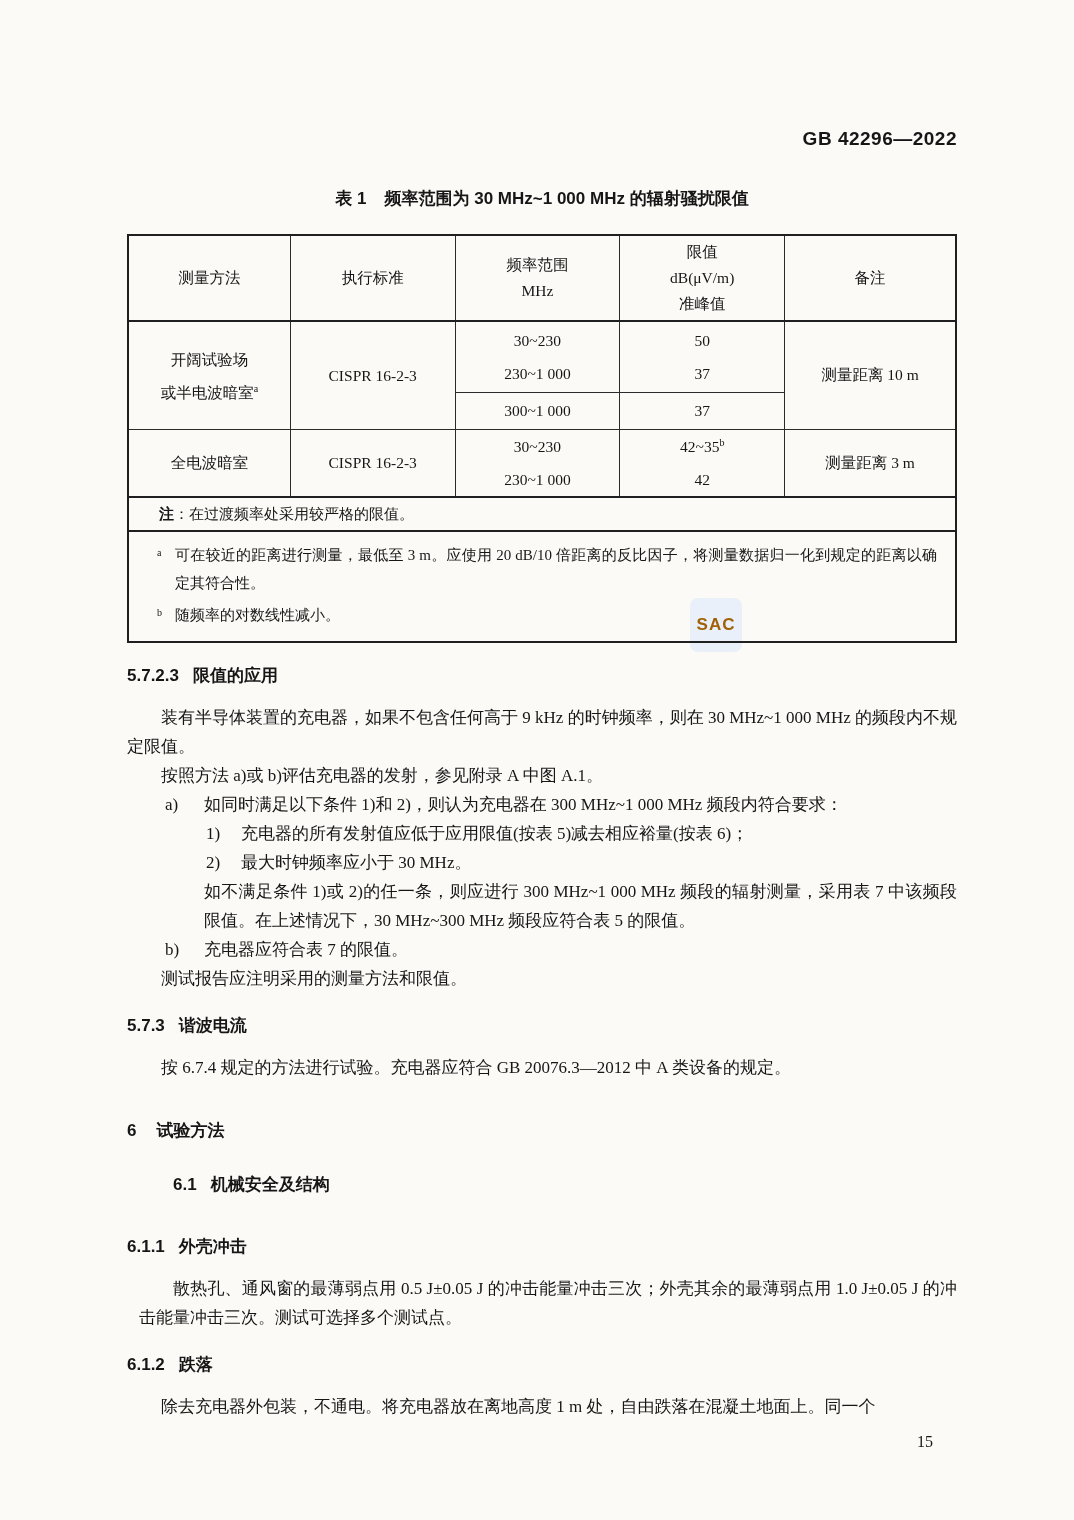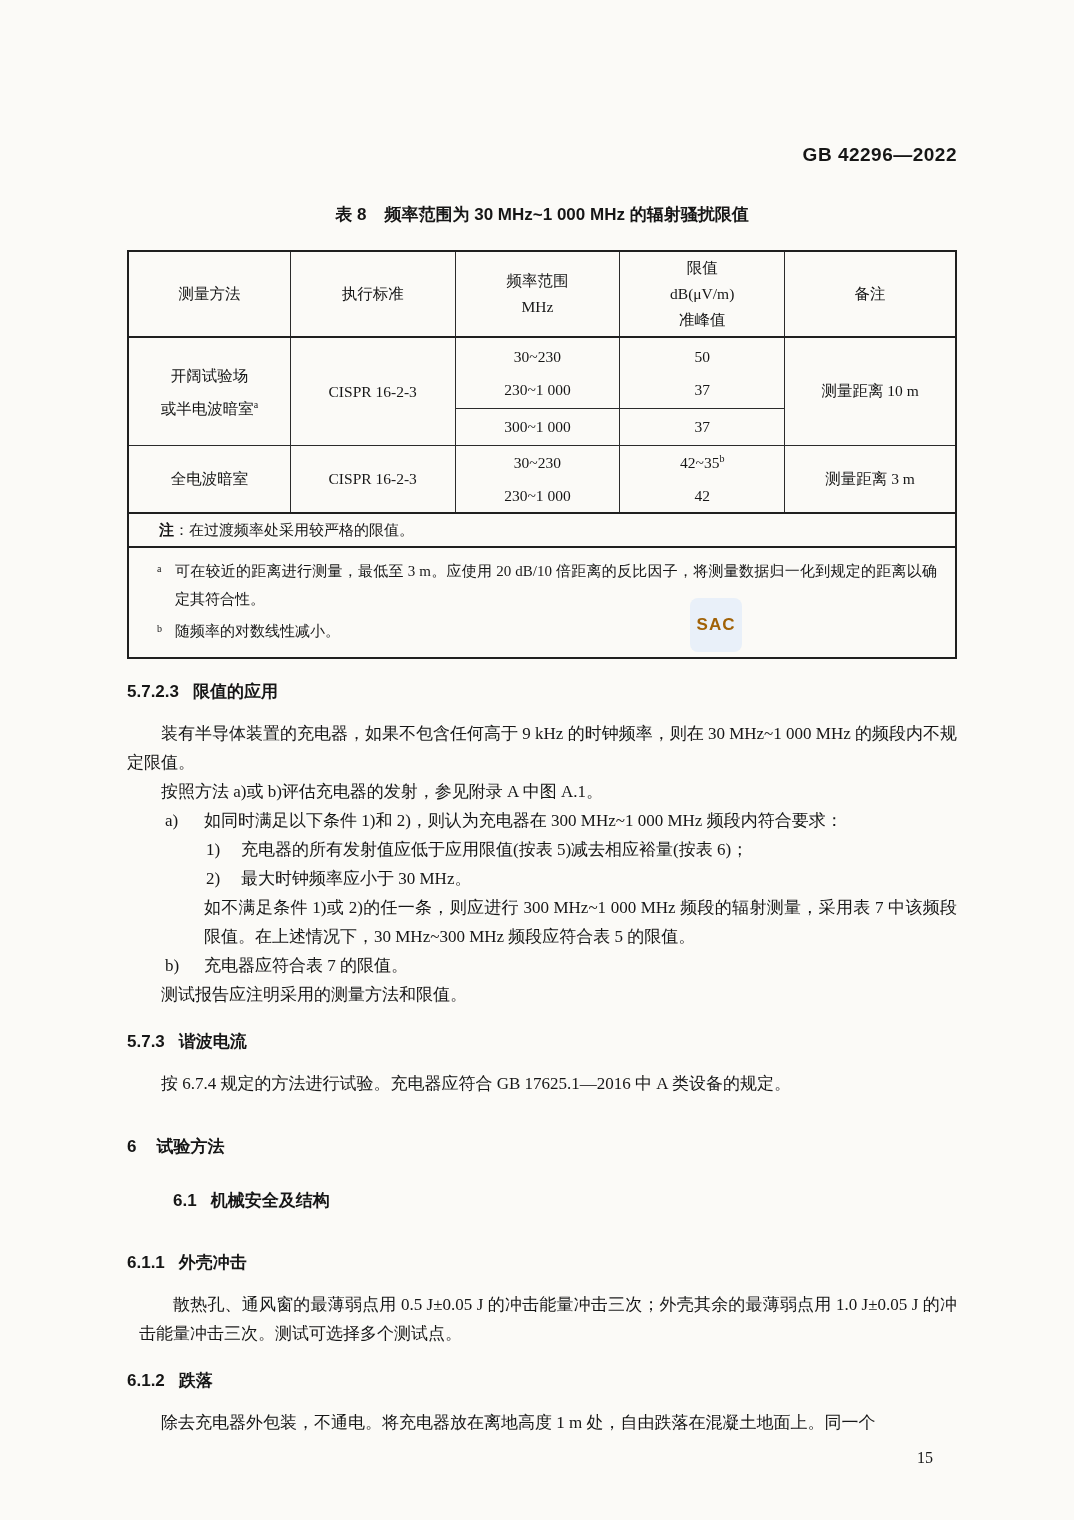--- a/index.html
+++ b/index.html
@@ -5,21 +5,21 @@
   html,body{margin:0;padding:0;}
   body{
     width:1074px;height:1520px;
     background:#fbfaf7;
     position:relative;
     font-family:"Liberation Serif","DejaVu Serif",serif;
     color:#161616;
     overflow:hidden;
   }
   .page-content{
-    position:absolute;left:127px;top:16px;width:830px;
+    position:absolute;left:127px;top:0;width:830px;
   }
   
   .doc-header{
     padding-top:126px;
     text-align:right;
     font-family:"Liberation Sans","DejaVu Sans",sans-serif;
     font-weight:700;font-size:19px;line-height:26px;
     letter-spacing:0.5px;
   }
   
@@ -113,21 +113,21 @@
 </head>
 <body>
 
 <div class="watermark">SAC</div>
 
 <div class="page-content">
 
   <div class="doc-header">GB 42296—2022</div>
 
   <div class="table-title">
-    <span class="t-num">表 8</span><span>频率范围为 30 MHz~1 000 MHz 的辐射骚扰限值</span>
+    <span class="t-num">表 1</span><span>频率范围为 30 MHz~1 000 MHz 的辐射骚扰限值</span>
   </div>
 
   <table class="t7">
     <colgroup>
       <col style="width:19.6%">
         <col style="width:19.9%">
         <col style="width:19.9%">
         <col style="width:19.9%">
         <col style="width:20.7%">
     </colgroup>
@@ -216,21 +216,21 @@
   </div>
   <div class="bodyline li-cont1 justify">如不满足条件 1)或 2)的任一条，则应进行 300 MHz~1 000 MHz 频段的辐射测量，采用表 7 中该频段限值。在上述情况下，30 MHz~300 MHz 频段应符合表 5 的限值。</div>
   <div class="bodyline li level1">
     <span class="marker">b)</span><span>充电器应符合表 7 的限值。</span>
   </div>
   <p class="bodyline indent">测试报告应注明采用的测量方法和限值。</p>
 
   <div class="h3" id="h573">
     <span class="h-num">5.7.3</span><span>谐波电流</span>
   </div>
-  <p class="bodyline indent" id="p573">按 6.7.4 规定的方法进行试验。充电器应符合 GB 17625.1—2016 中 A 类设备的规定。</p>
+  <p class="bodyline indent" id="p573">按 6.7.4 规定的方法进行试验。充电器应符合 GB 20076.3—2012 中 A 类设备的规定。</p>
 
   <div class="h3" id="h6">
     <span class="h-num-wide">6</span><span>试验方法</span>
   </div>
   <div class="h3" id="h61">
     <span class="h-num">6.1</span><span>机械安全及结构</span>
   </div>
   <div class="h3" id="h611">
     <span class="h-num">6.1.1</span><span>外壳冲击</span>
   </div>

